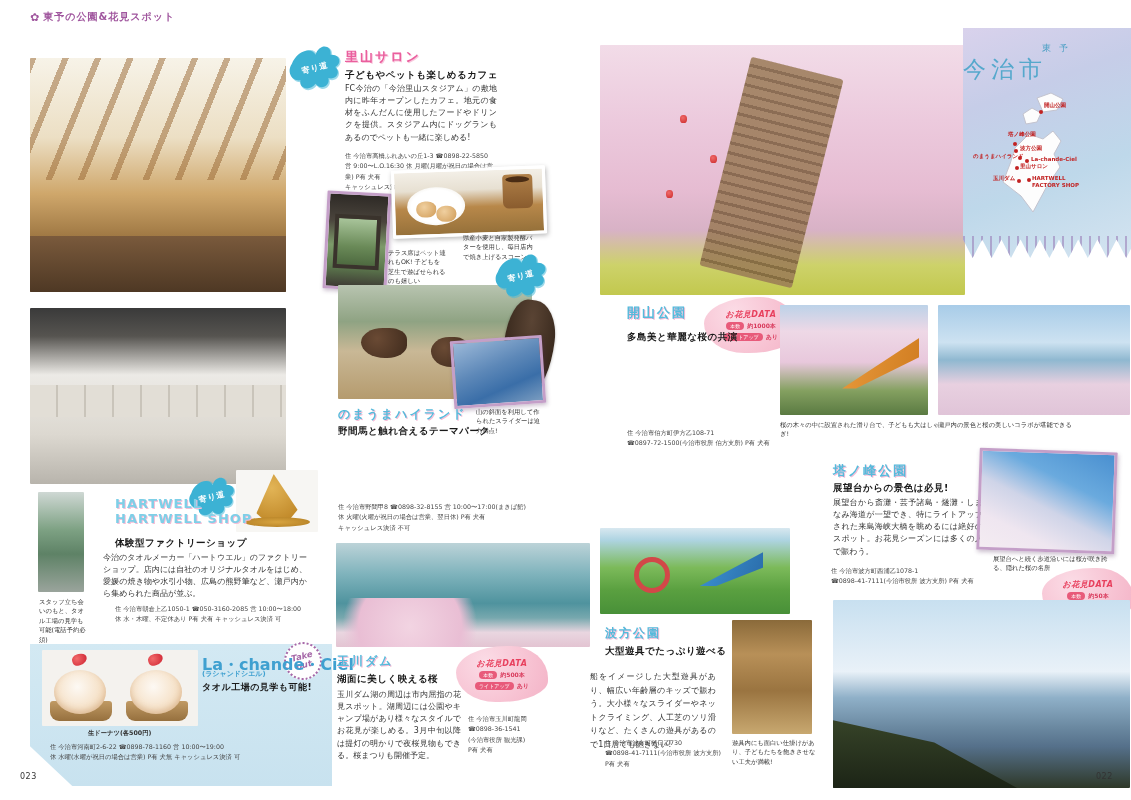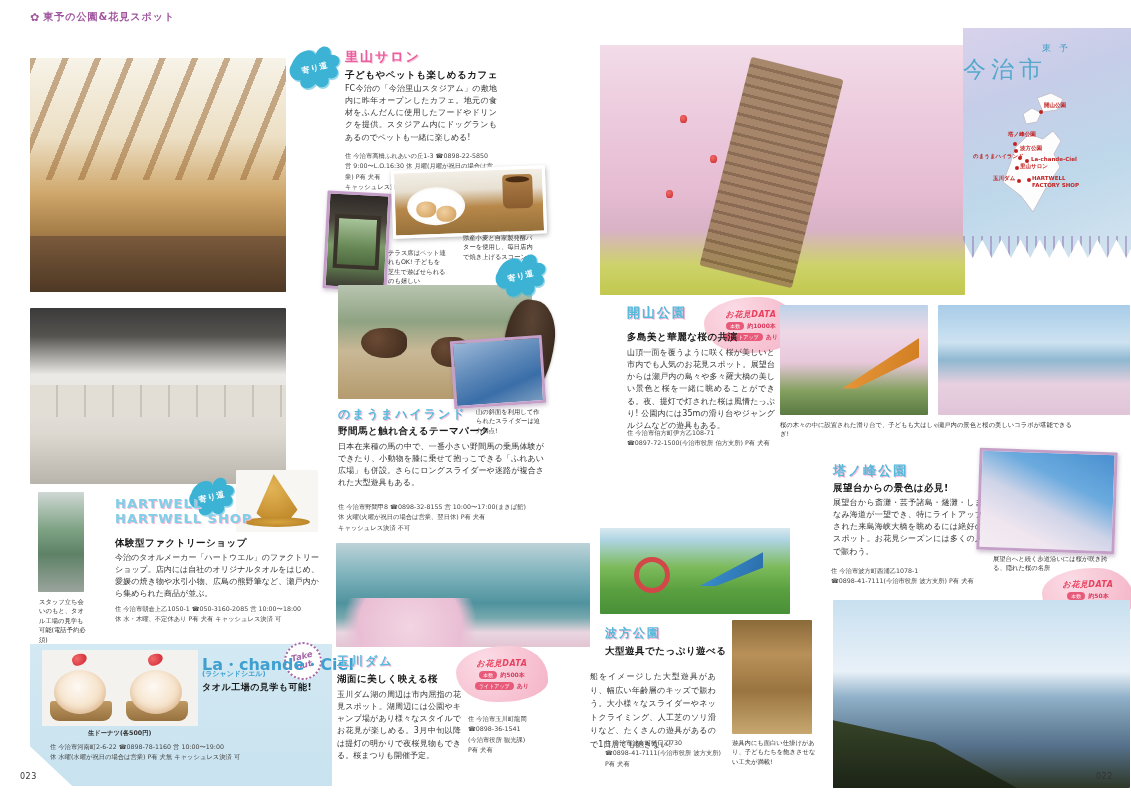--- a/index.html
+++ b/index.html
@@ -143,21 +143,20 @@
       </svg>
     <span class="txt">寄り道</span>
   </div>
   <div class="horse-head" style="left:504px;top:300px;width:50px;height:90px;"></div>
 
   <div class="photo pframe-purple" style="left:452px;top:338px;width:86px;height:62px;transform:rotate(-4deg);background:linear-gradient(160deg,#9bb8d8 0%,#5d88b8 42%,#3a6ea8 70%,#7a9cc0 100%);"></div>
 
   <div class="sec-title t-blue" style="left:338px;top:406px;font-size:12px;">のまうまハイランド</div>
   <div class="caption" style="left:476px;top:407px;width:68px;">山の斜面を利用して作られたスライダーは迫力満点!</div>
   <div class="sec-sub" style="left:338px;top:425px;">野間馬と触れ合えるテーマパーク</div>
-  <div class="body-txt" style="left:338px;top:441px;width:206px;">日本在来種の馬の中で、一番小さい野間馬の乗馬体験ができたり、小動物を膝に乗せて抱っこできる「ふれあい広場」も併設。さらにロングスライダーや迷路が複合された大型遊具もある。</div>
   <div class="info" style="left:338px;top:502px;width:230px;">
     <div>住 今治市野間甲8 ☎0898-32-8155 営 10:00〜17:00(まきば館)</div>
     <div>休 火曜(火曜が祝日の場合は営業、翌日休) P有 犬有</div>
     <div>キャッシュレス決済 不可</div>
   </div>
 
   <div class="photo" style="left:38px;top:492px;width:46px;height:100px;background:linear-gradient(180deg,#cfd8d4 0%,#7da183 38%,#5e8266 62%,#9aa49c 100%);"></div>
   <div class="caption" style="left:39px;top:597px;width:50px;">スタッフ立ち会いのもと、タオル工場の見学も可能(電話予約必須)</div>
 
   <div class="bird" style="left:186px;top:468px;width:52px;height:56px;">
@@ -171,21 +170,21 @@
   <div class="photo" style="left:236px;top:470px;width:82px;height:62px;background:#f7f6f3;">
     <div class="cone"></div>
     <div class="brim"></div>
   </div>
 
   <div class="sec-title t-cyan" style="left:115px;top:497px;font-size:13px;letter-spacing:1px;">
     <div>HARTWELL</div>
     <div>HARTWELL SHOP</div>
   </div>
   <div class="sec-sub" style="left:115px;top:537px;">体験型ファクトリーショップ</div>
-  <div class="body-txt" style="left:115px;top:552px;width:204px;">今治のタオルメーカー「ハートウエル」のファクトリーショップ。店内には自社のオリジナルタオルをはじめ、愛媛の焼き物や水引小物、広島の熊野筆など、瀬戸内から集められた商品が並ぶ。</div>
+  <div class="body-txt" style="left:103px;top:552px;width:204px;">今治のタオルメーカー「ハートウエル」のファクトリーショップ。店内には自社のオリジナルタオルをはじめ、愛媛の焼き物や水引小物、広島の熊野筆など、瀬戸内から集められた商品が並ぶ。</div>
   <div class="info" style="left:115px;top:604px;width:215px;">
     <div>住 今治市朝倉上乙1050-1 ☎050-3160-2085 営 10:00〜18:00</div>
     <div>休 水・木曜、不定休あり P有 犬有 キャッシュレス決済 可</div>
   </div>
 
   <div class="lapanel" style="left:30px;top:644px;width:302px;height:142px;"></div>
   <div class="photo" style="left:42px;top:650px;width:156px;height:76px;background:#f4f2ee;">
     <div class="tray" style="left:8px;bottom:5px;"></div>
     <div class="bun" style="left:12px;bottom:12px;"></div>
     <div class="berry" style="left:30px;top:4px;"></div>
@@ -270,21 +269,20 @@
     <span class="row">
         <span class="pill">本数</span>
         <span class="val">約1000本</span>
       </span>
     <span class="row">
         <span class="pill">ライトアップ</span>
         <span class="val">あり</span>
       </span>
   </div>
   <div class="sec-sub" style="left:627px;top:331px;">多島美と華麗な桜の共演</div>
-  <div class="body-txt" style="left:627px;top:347px;width:148px;">山頂一面を覆うように咲く桜が美しいと市内でも人気のお花見スポット。展望台からは瀬戸内の島々や多々羅大橋の美しい景色と桜を一緒に眺めることができる。夜、提灯で灯された桜は風情たっぷり! 公園内には35mの滑り台やジャングルジムなどの遊具もある。</div>
   <div class="info" style="left:627px;top:428px;width:160px;">
     <div>住 今治市伯方町伊方乙108-71</div>
     <div>☎0897-72-1500(今治市役所 伯方支所) P有 犬有</div>
   </div>
 
   <div class="photo" style="left:780px;top:305px;width:148px;height:110px;background:linear-gradient(180deg,#bcd2e8 0%,#eed8e6 24%,#e8c8dc 52%,#84a060 78%,#5a7a42 100%);">
     <div class="slide-wedge"></div>
   </div>
   <div class="caption" style="left:780px;top:420px;width:160px;">桜の木々の中に設置された滑り台で、子どもも大はしゃぎ!</div>
   <div class="photo" style="left:938px;top:305px;width:192px;height:110px;background:linear-gradient(180deg,#a8cce8 0%,#cde2f1 34%,#8fb8d0 50%,#e8d0e0 72%,#e0c4d8 100%);"></div>

